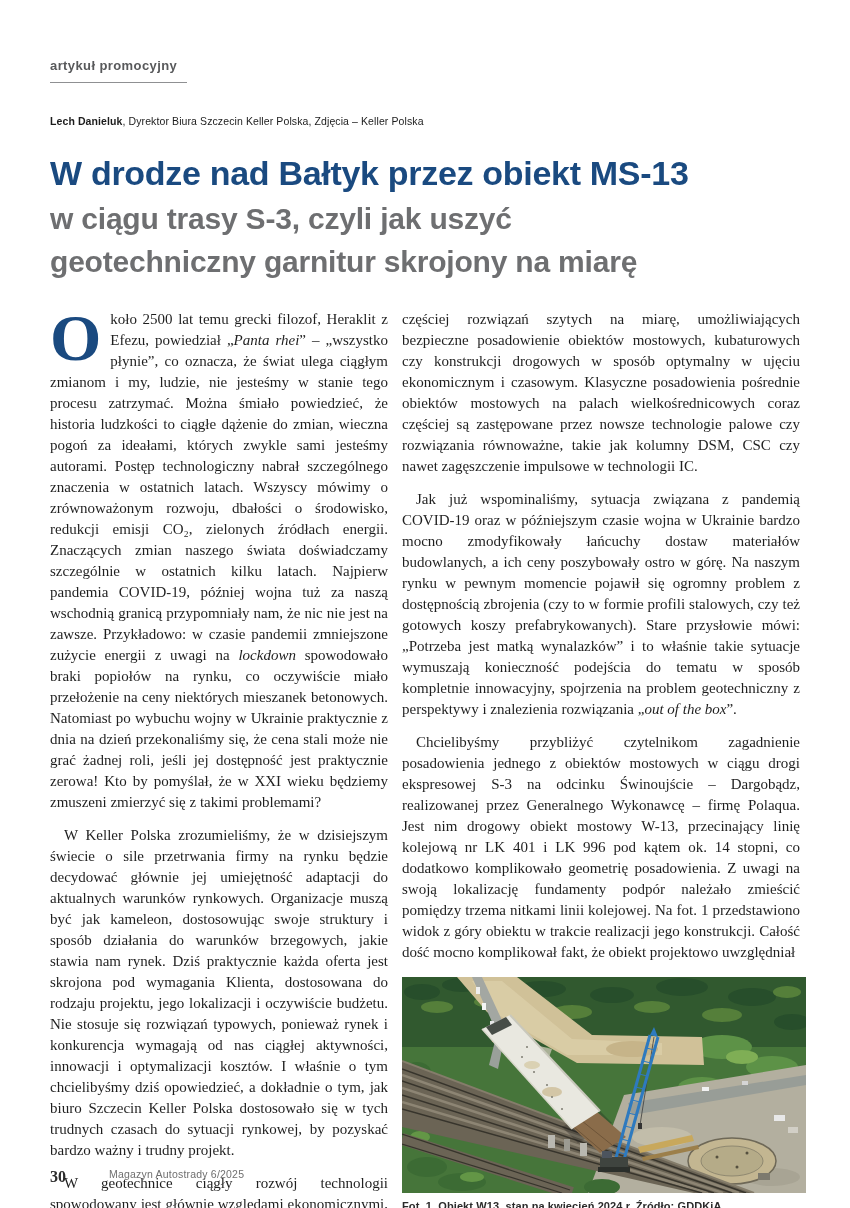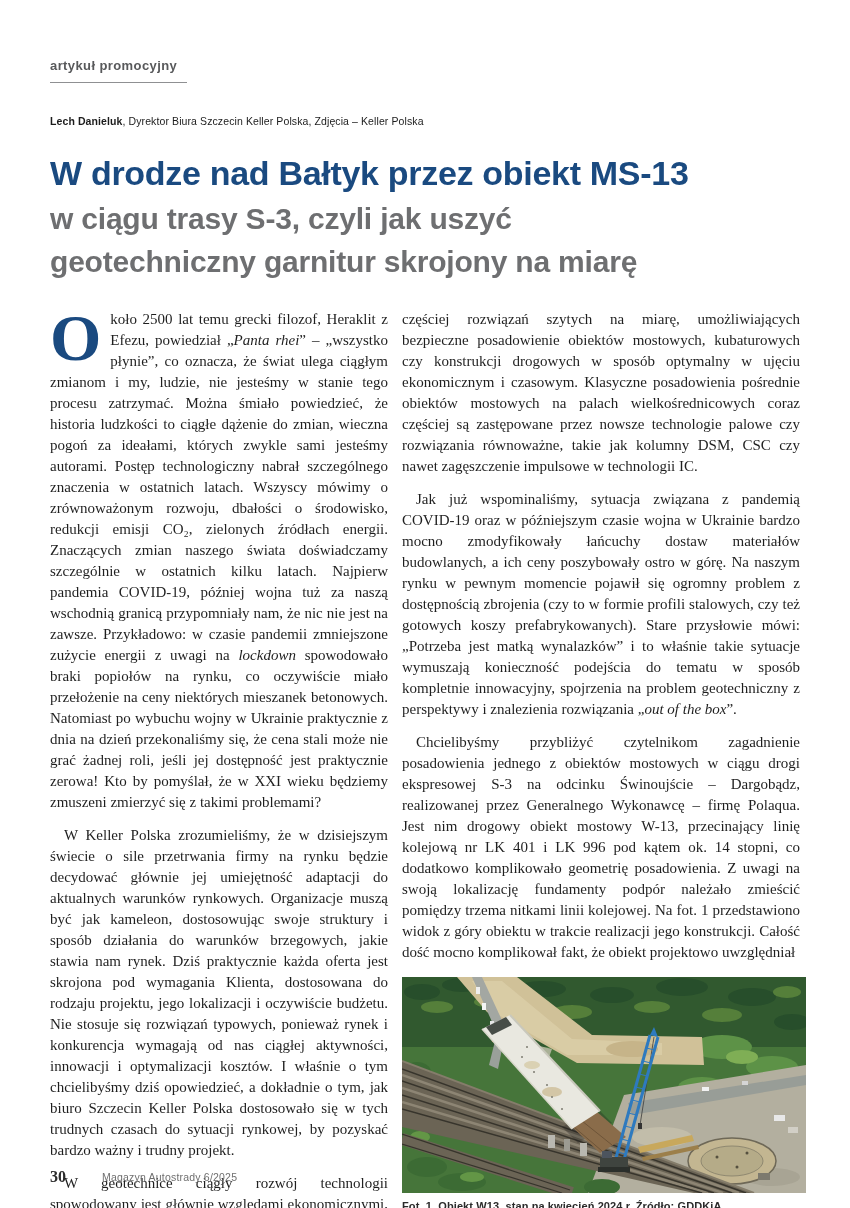--- a/index.html
+++ b/index.html
@@ -83,21 +83,21 @@
   .photo-caption{
     margin-top:7px;
     font-family:"Liberation Sans", sans-serif;
     font-size:11px;font-weight:700;
     color:var(--caption-black);
     letter-spacing:.1px;
   }
   .footer{
     position:absolute;
     left:50px;right:50px;bottom:22px;
-    display:flex;align-items:center;
+    display:flex;align-items:flex-start;gap:7px;
   }
   .pagenum{
     font-family:"Liberation Serif", serif;
     font-size:16px;font-weight:700;color:#2a2a2a;
   }
   .magname{
     margin-left:36px;
     font-family:"Liberation Sans", sans-serif;
     font-size:10.5px;color:#6f6f6f;letter-spacing:.2px;
   }

